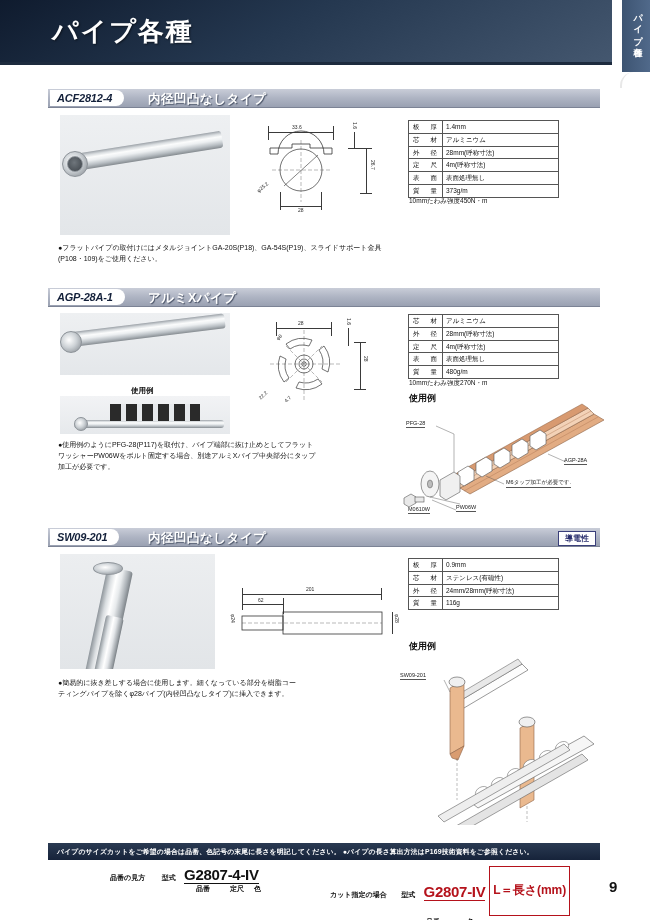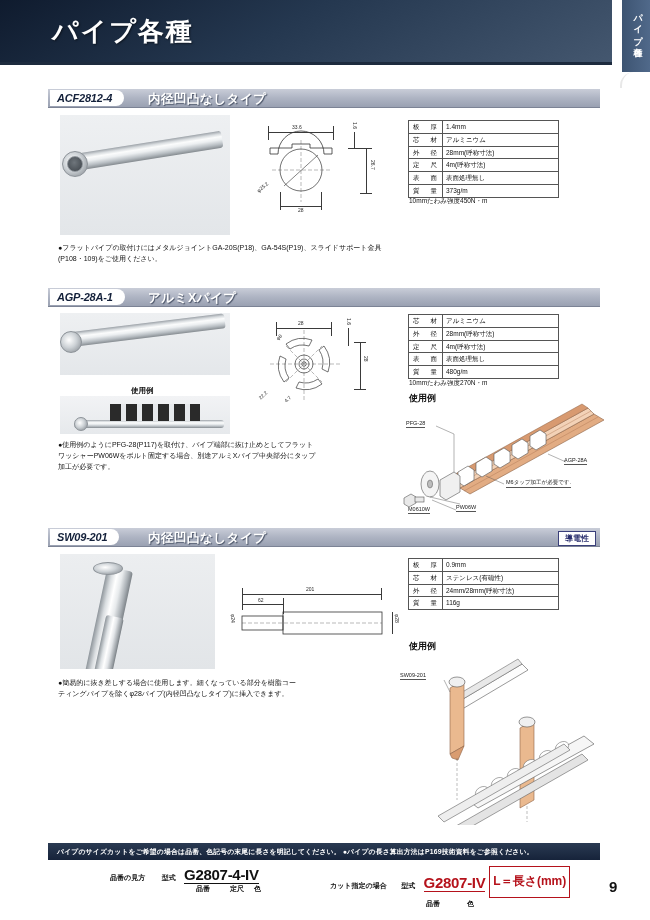--- a/index.html
+++ b/index.html
@@ -149,21 +149,21 @@
     letter-spacing: .2px;
   }
   .foot-row { position: absolute; top: 866px; font-size: 8px; color: #111; }
   .model-big { font-size: 15px; font-weight: bold; letter-spacing: -.3px; }
   .model-red { color: #b5121b; }
   .ul-seg { border-bottom: 1.2px solid #111; }
   .ul-seg-red { border-bottom: 1.2px solid #b5121b; }
   .sub-lbl { font-size: 7px; font-weight: bold; }
   .lbox {
     display: inline-block; border: 1.6px solid #b5121b; color: #b5121b;
-    font-size: 12px; font-weight: bold; padding: 8px 3px; line-height: 1.15;
+    font-size: 12px; font-weight: bold; padding: 17px 3px; line-height: 1.15;
     vertical-align: 3px;
   }
   .page-no {
     position: absolute; left: 609px; top: 878px;
     font-size: 15px; font-weight: bold; color: #111;
   }
 </style>
 </head>
 <body>
 

